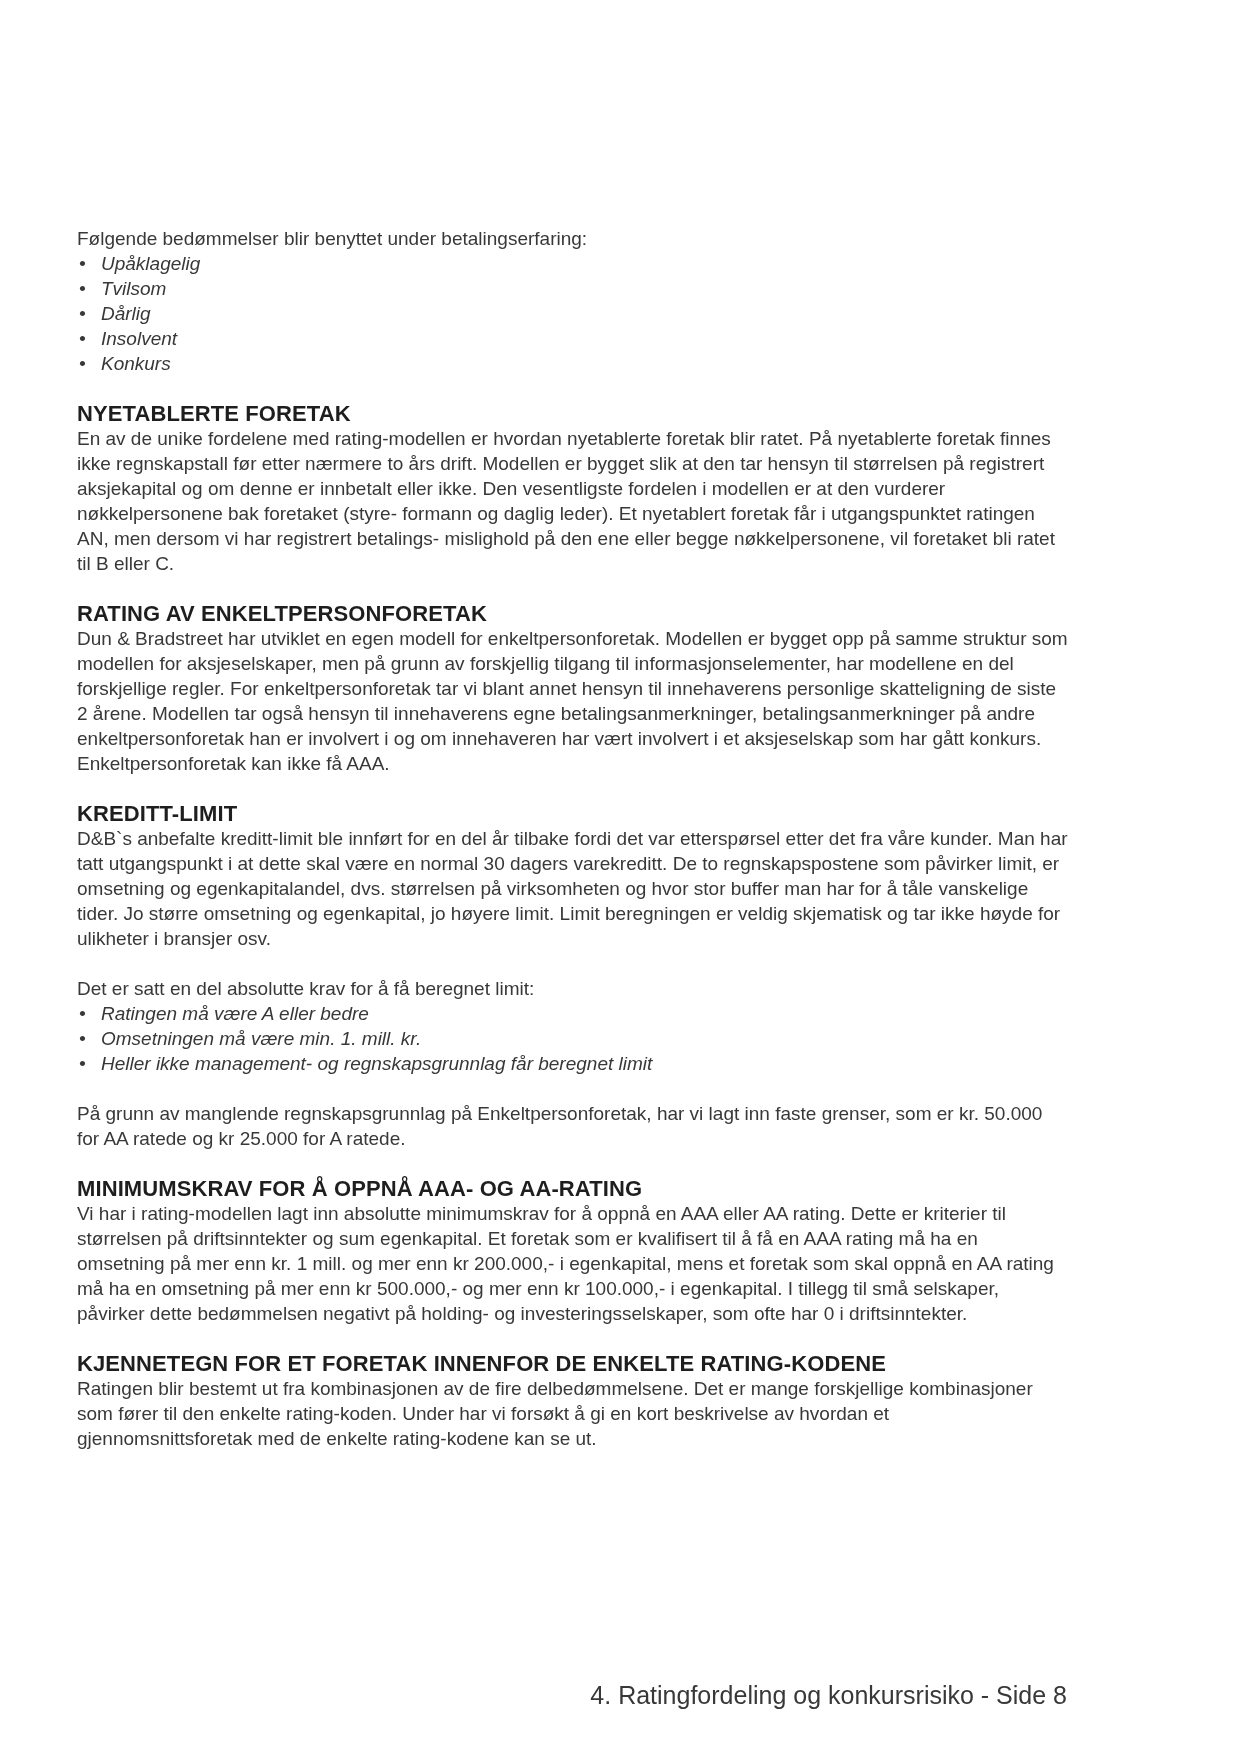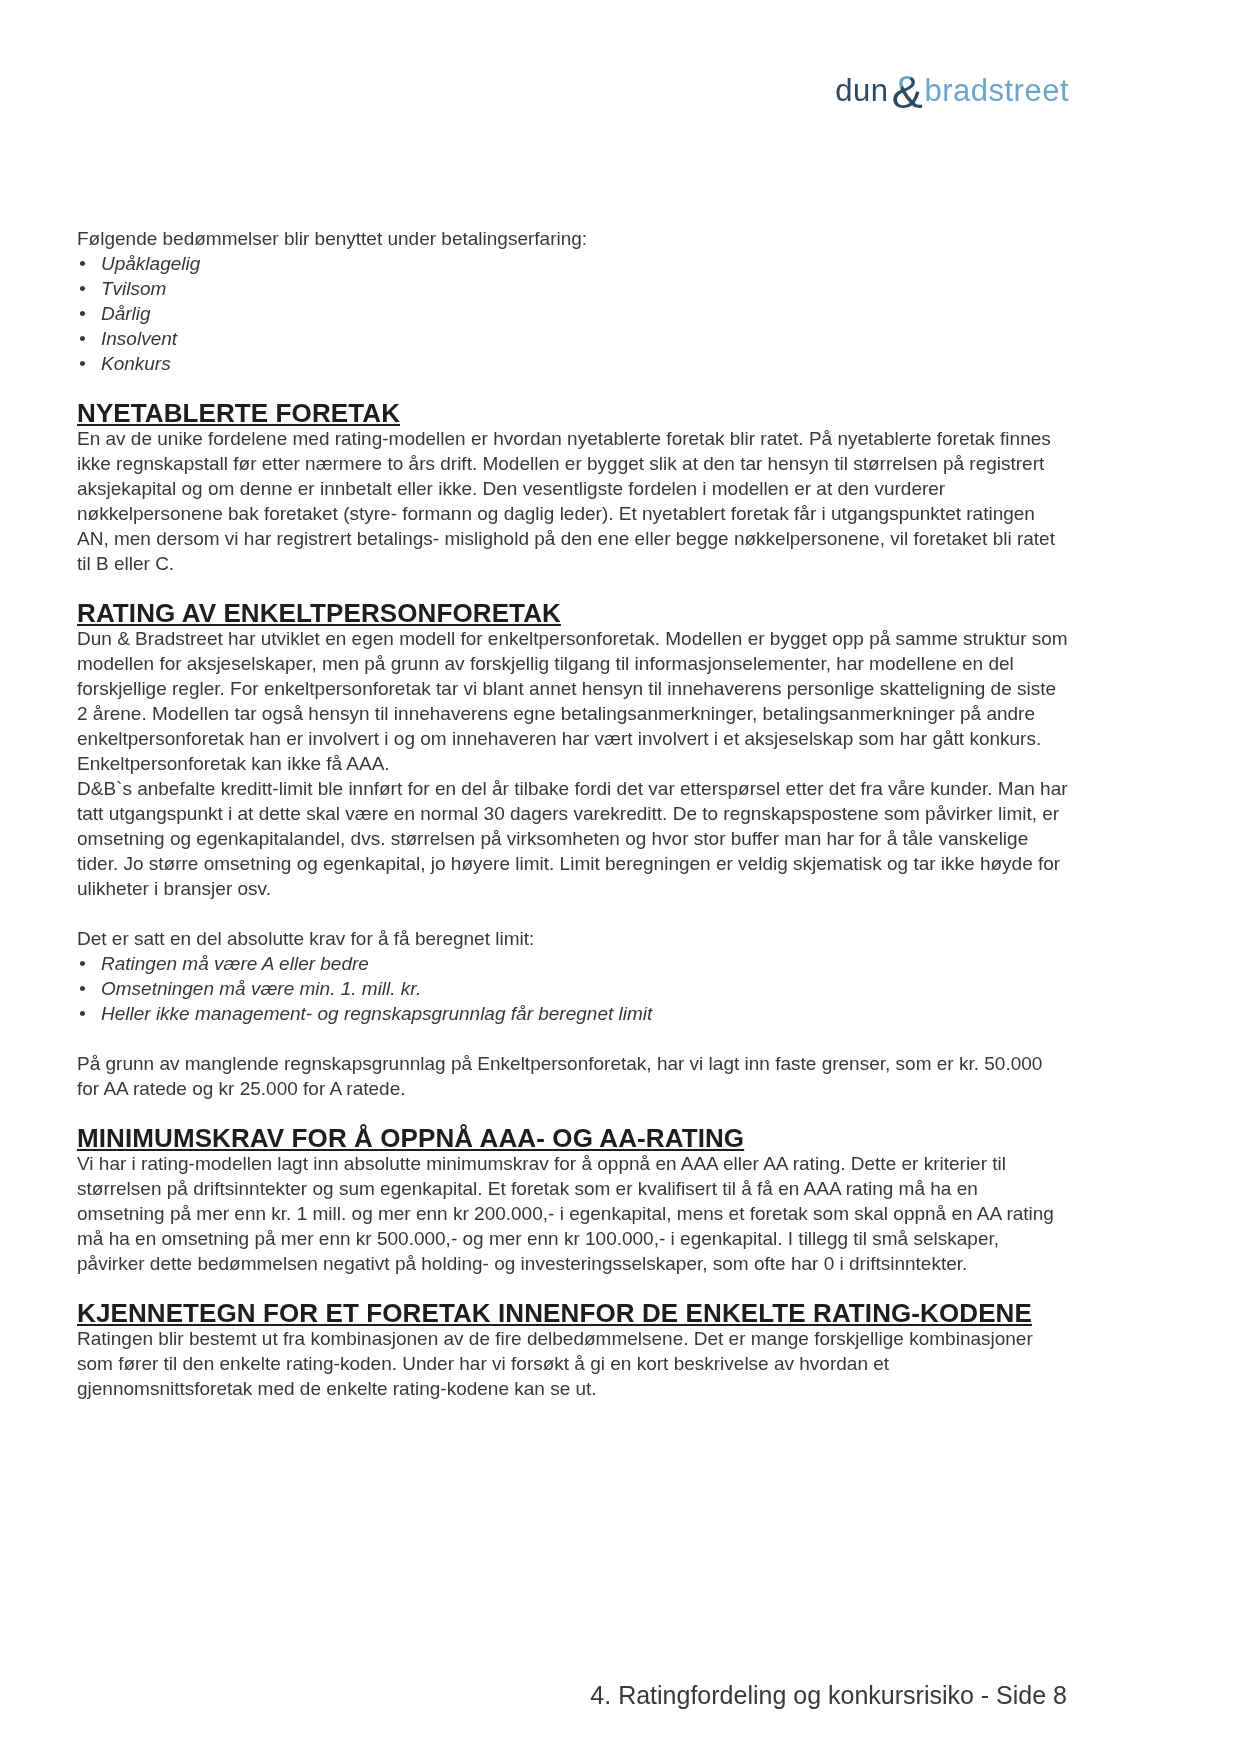--- a/index.html
+++ b/index.html
@@ -49,26 +49,25 @@
     position: absolute;
     top: 226px;
     left: 77px;
     width: 992px;
     font-size: 19px;
     line-height: 25px;
   }
   .content p { margin: 0; }
   h2.section-heading {
     margin: 25px 0 0 0;
-    font-size: 26px;
+    font-size: 22px;
     line-height: 25px;
     font-weight: bold;
     color: #1e1e1e;
     letter-spacing: 0.1px;
-    text-decoration: underline;
   }
   ul.bullets {
     margin: 0;
     padding: 0;
     list-style: none;
     font-style: italic;
   }
   ul.bullets li {
     position: relative;
     padding-left: 24px;
@@ -90,41 +89,39 @@
     font-size: 25px;
     color: #383838;
     white-space: nowrap;
   }
 </style>
 </head>
 <body>
 
 <div class="page">
 
-  <div class="logo">
-    <span class="word-dark">dun</span><span class="amp">&amp;</span><span class="word-light">bradstreet</span>
-  </div>
 
   <div class="content">
 
     <p>Følgende bedømmelser blir benyttet under betalingserfaring:</p>
     <ul class="bullets">
       <li>Upåklagelig</li>
       <li>Tvilsom</li>
       <li>Dårlig</li>
       <li>Insolvent</li>
       <li>Konkurs</li>
     </ul>
 
     <h2 class="section-heading">NYETABLERTE FORETAK</h2>
     <p>En av de unike fordelene med rating-modellen er hvordan nyetablerte foretak blir ratet. På nyetablerte foretak finnes ikke regnskapstall før etter nærmere to års drift. Modellen er bygget slik at den tar hensyn til størrelsen på registrert aksjekapital og om denne er innbetalt eller ikke. Den vesentligste fordelen i modellen er at den vurderer nøkkelpersonene bak foretaket (styre- formann og daglig leder). Et nyetablert foretak får i utgangspunktet ratingen AN, men dersom vi har registrert betalings- mislighold på den ene eller begge nøkkelpersonene, vil foretaket bli ratet til B eller C.</p>
 
     <h2 class="section-heading">RATING AV ENKELTPERSONFORETAK</h2>
     <p>Dun &amp; Bradstreet har utviklet en egen modell for enkeltpersonforetak. Modellen er bygget opp på samme struktur som modellen for aksjeselskaper, men på grunn av forskjellig tilgang til informasjonselementer, har modellene en del forskjellige regler. For enkeltpersonforetak tar vi blant annet hensyn til innehaverens personlige skatteligning de siste 2 årene. Modellen tar også hensyn til innehaverens egne betalingsanmerkninger, betalingsanmerkninger på andre enkeltpersonforetak han er involvert i og om innehaveren har vært involvert i et aksjeselskap som har gått konkurs. Enkeltpersonforetak kan ikke få AAA.</p>
 
+    <h2 class="section-heading">KREDITT-LIMIT</h2>
     <p>D&amp;B`s anbefalte kreditt-limit ble innført for en del år tilbake fordi det var etterspørsel etter det fra våre kunder. Man har tatt utgangspunkt i at dette skal være en normal 30 dagers varekreditt. De to regnskapspostene som påvirker limit, er omsetning og egenkapitalandel, dvs. størrelsen på virksomheten og hvor stor buffer man har for å tåle vanskelige tider. Jo større omsetning og egenkapital, jo høyere limit. Limit beregningen er veldig skjematisk og tar ikke høyde for ulikheter i bransjer osv.</p>
 
     <p class="gap-top">Det er satt en del absolutte krav for å få beregnet limit:</p>
     <ul class="bullets">
       <li>Ratingen må være A eller bedre</li>
       <li>Omsetningen må være min. 1. mill. kr.</li>
       <li>Heller ikke management- og regnskapsgrunnlag får beregnet limit</li>
     </ul>
     <p class="gap-top">På grunn av manglende regnskapsgrunnlag på Enkeltpersonforetak, har vi lagt inn faste grenser, som er kr. 50.000 for AA ratede og kr 25.000 for A ratede.</p>
 

